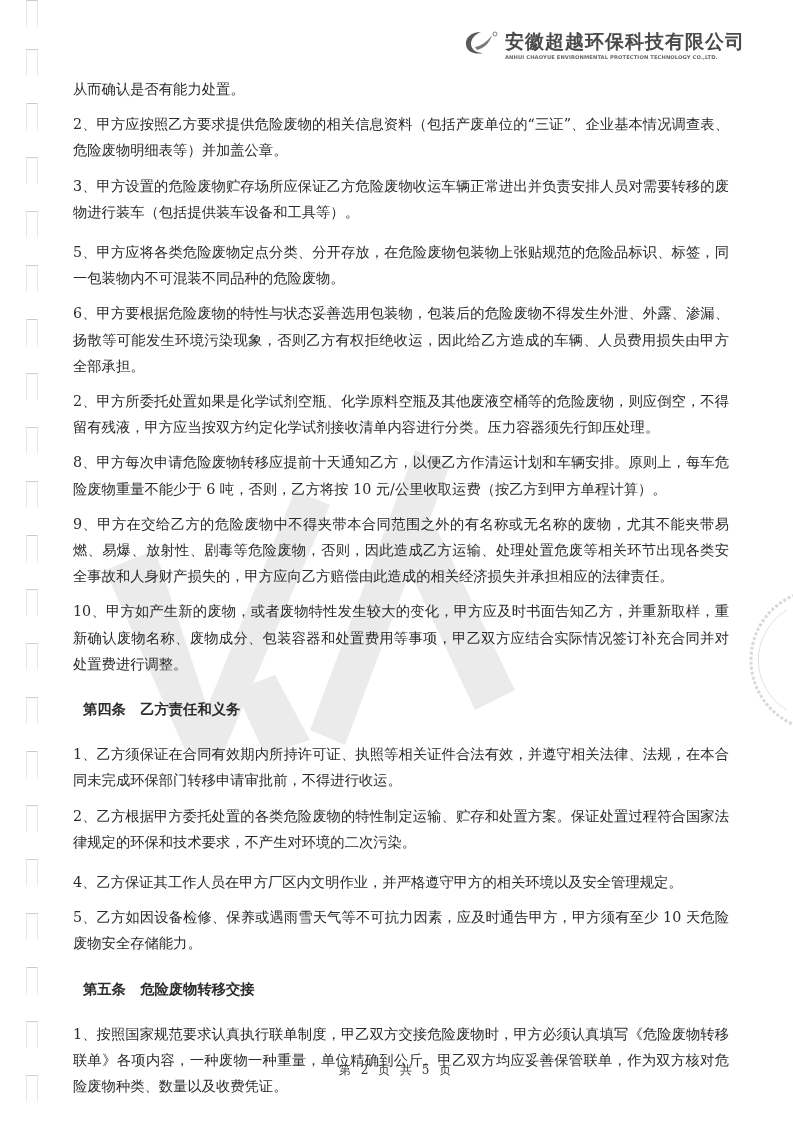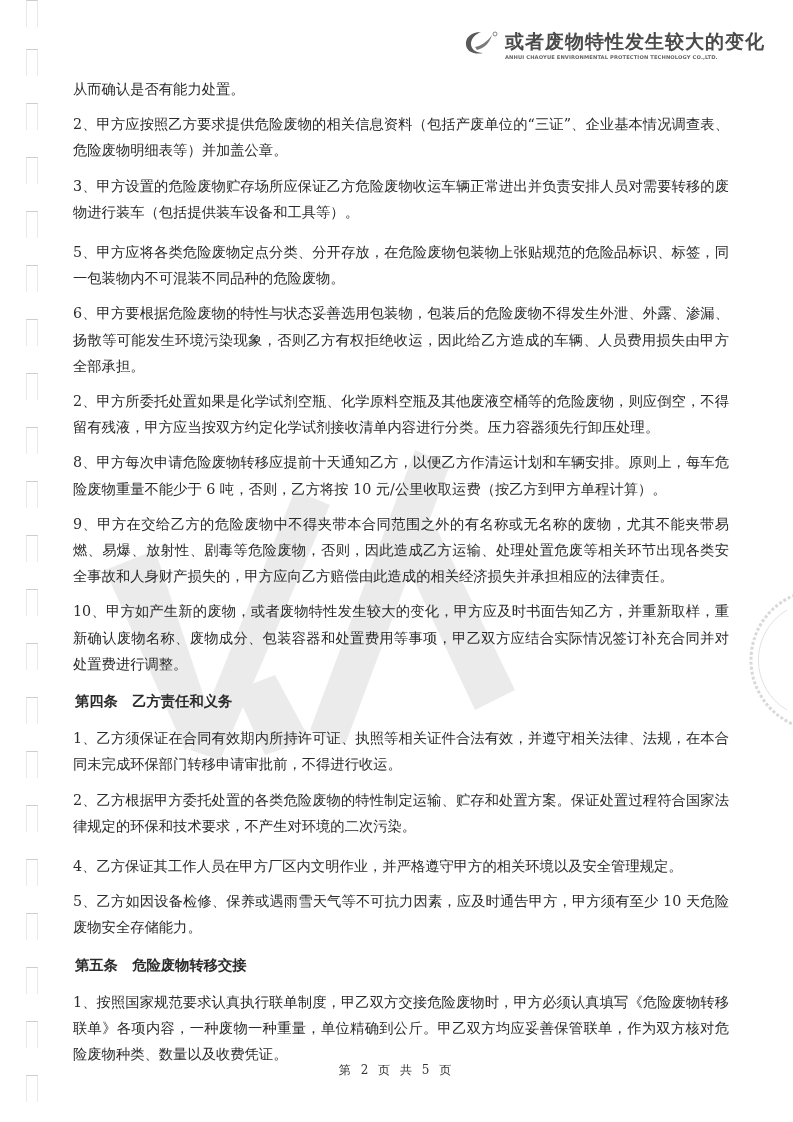--- a/index.html
+++ b/index.html
@@ -12,38 +12,38 @@
     .logo-cn { position: absolute; left: 42px; top: 2px; font-family: "DejaVu Sans", "Liberation Sans", sans-serif;
       font-size: 19px; font-weight: bold; color: #4a4a4a; letter-spacing: 1px; white-space: nowrap; }
     .logo-en { position: absolute; left: 42px; top: 27px; font-family: "DejaVu Sans", "Liberation Sans", sans-serif;
       font-size: 5.2px; font-weight: bold; color: #666; white-space: nowrap; letter-spacing: 0.1px; }
 
     .binding { position: absolute; left: 26px; width: 10px; }
     .binding .mark { position: absolute; left: 0; width: 10px; height: 26px; border-left: 1px solid #e4e9ea; border-right: 1px solid #e4e9ea; border-top: 1px solid #c9cfd0; }
 
     .content { position: absolute; left: 71px; top: 74px; width: 660px; font-size: 14.3px; line-height: 26.2px; }
     .content p { margin: 2px; text-align: justify; text-justify: inter-ideograph; }
-    .content h2 { margin: 4px; font-size: 14.3px; font-weight: bold; font-family: "DejaVu Sans", "Liberation Sans", sans-serif; line-height: 26.2px; }
+    .content h2 { margin: 12px; font-size: 14.3px; font-weight: bold; font-family: "DejaVu Sans", "Liberation Sans", sans-serif; line-height: 26.2px; }
     .gap { height: 5px; }
 
     .watermark { position: absolute; left: 95px; top: 430px; width: 420px; height: 330px; opacity: 0.16; pointer-events: none; }
     .stamp { position: absolute; left: 735px; top: 590px; width: 80px; height: 140px; opacity: 0.35; pointer-events: none; }
 
     .footer { position: absolute; top: 1062px; left: 0; width: 793px; text-align: center; font-size: 12px; color: #333; letter-spacing: 3px; }
   </style>
 </head>
 <body>
 
 <div class="header-logo">
   <svg class="logo-mark" viewBox="0 0 36 28">
     <path d="M18 3 C8 3 2 9 3 16 C4 23 12 26 20 24 C13 24 8 20 8 15 C8 9 13 5 18 3 Z" fill="#5a5a5a"></path>
     <path d="M12 18 C18 17 24 13 29 6 C27 13 22 19 14 21 Z" fill="#7a7a7a"></path>
     <circle cx="32" cy="5" r="2" fill="none" stroke="#666" stroke-width="0.8"></circle>
   </svg>
-  <div class="logo-cn">或者废物特性发生较大的变化</div>
+  <div class="logo-cn">安徽超越环保科技有限公司</div>
   <div class="logo-en">ANHUI CHAOYUE ENVIRONMENTAL PROTECTION TECHNOLOGY CO.,LTD.</div>
 </div>
 
 <div class="binding" style="top:0;height:1122px;">
   <div class="mark" style="top:0px"></div>
   <div class="mark" style="top:49px"></div>
   <div class="mark" style="top:103px"></div>
   <div class="mark" style="top:157px"></div>
   <div class="mark" style="top:211px"></div>
   <div class="mark" style="top:265px"></div>

